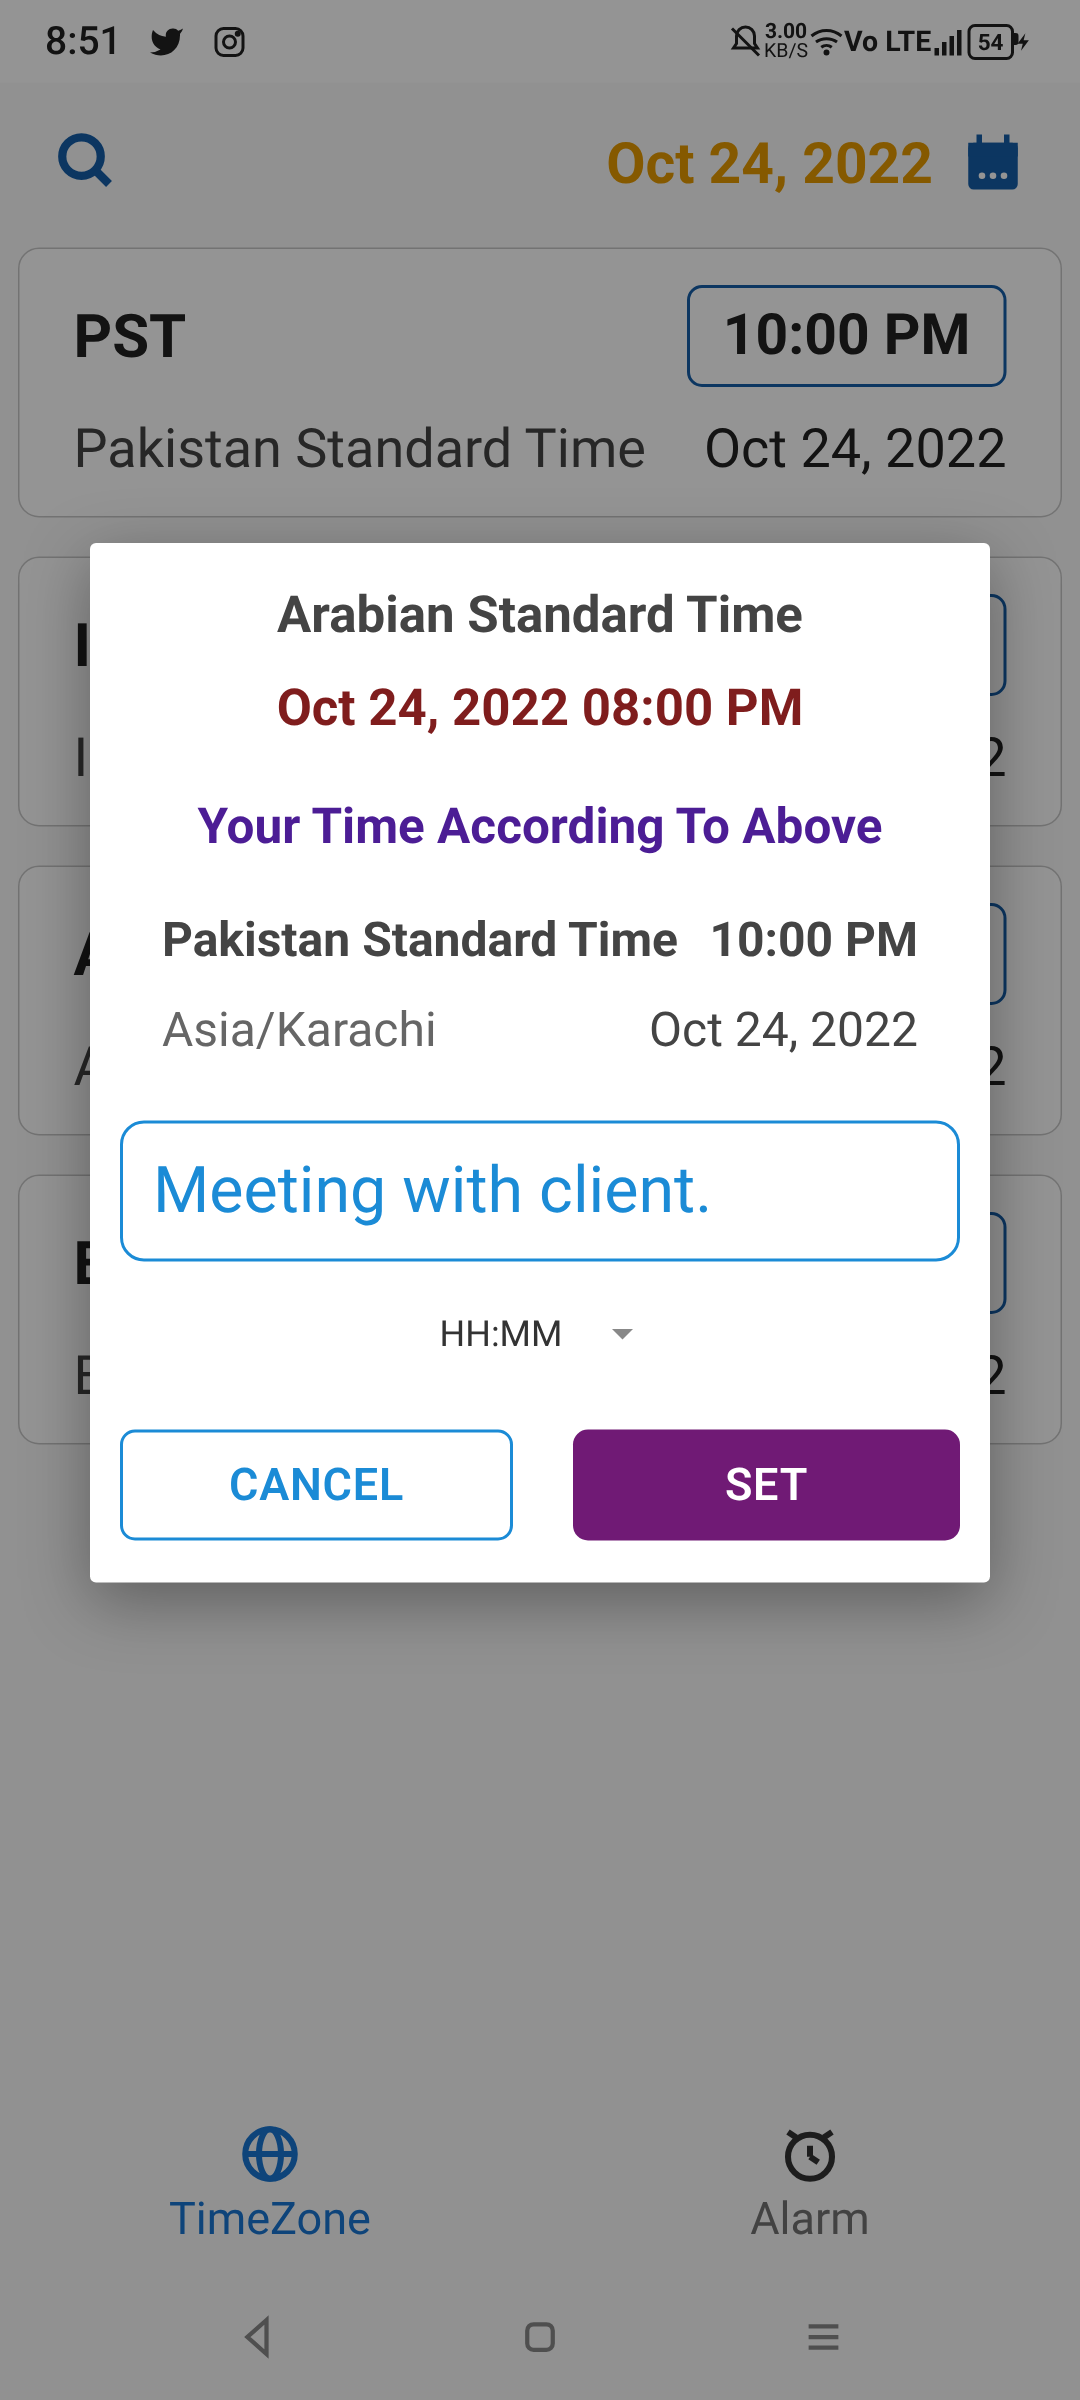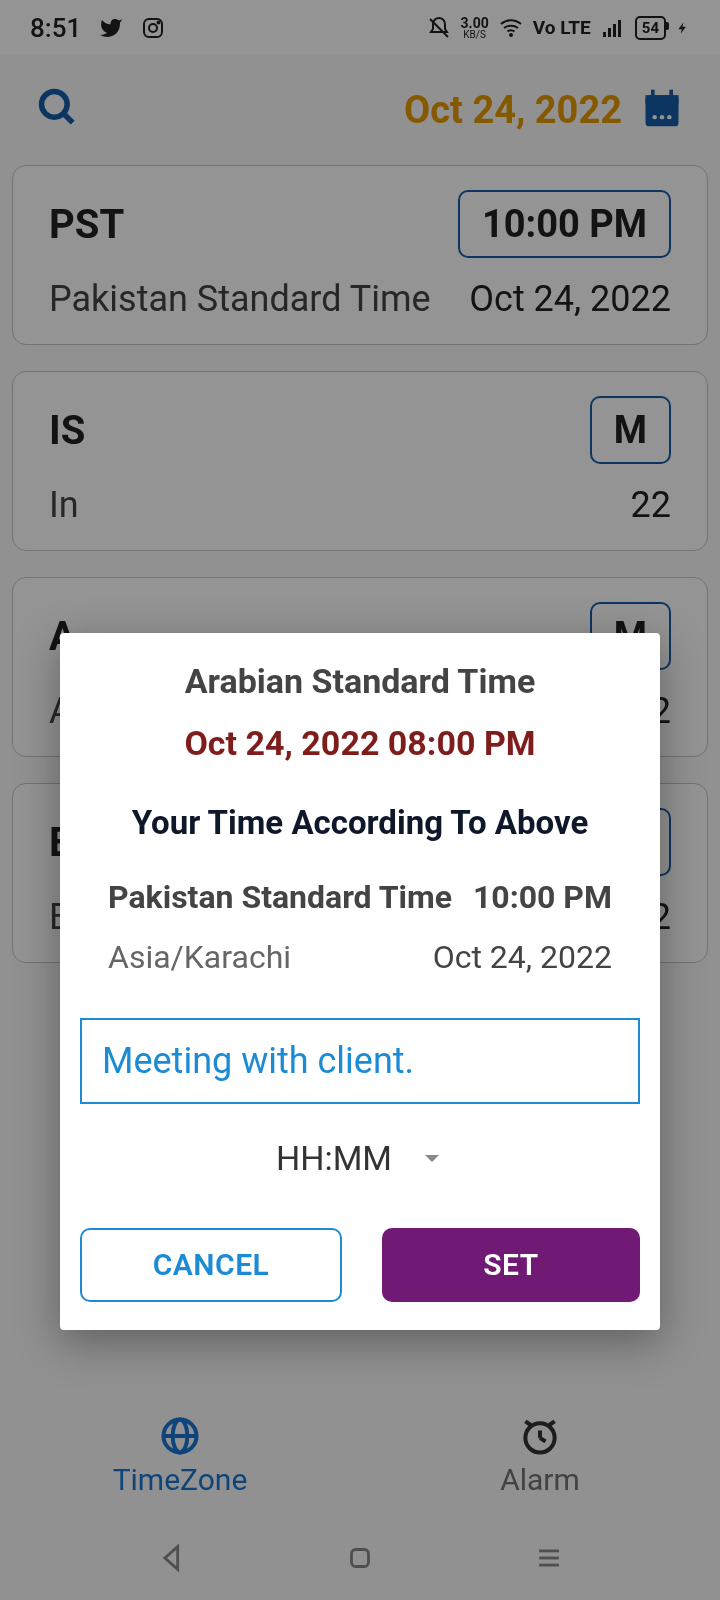--- a/index.html
+++ b/index.html
@@ -1,21 +1,21 @@
 <!DOCTYPE html>
 <html><head>
   <meta charset="utf-8">
   <style>
     * { box-sizing: border-box; margin: 0; padding: 0; font-family: -apple-system, BlinkMacSystemFont, 'Segoe UI', Roboto, Arial, sans-serif; }
     html, body { width: 720px; height: 1600px; overflow: hidden; background: #fafafa; }
 
     
     .status-bar { height: 55px; background: #fff; display: flex; justify-content: space-between; align-items: center; padding: 0 30px; font-size: 24px; color: #222; }
     .status-left { display: flex; gap: 18px; align-items: center; }
-    .status-right { display: flex; gap: 10px; align-items: center; }
+    .status-right { display: flex; align-items: center; }
     .status-time { font-weight: 500; font-size: 26px; }
     .status-ic { width: 24px; height: 24px; }
 
     
     .app-header { height: 110px; display: flex; justify-content: space-between; align-items: center; padding: 0 36px; }
     .search-icon-wrap svg { width: 44px; height: 44px; stroke: #155ea8; }
     .header-right { display: flex; align-items: center; gap: 18px; }
     .header-date { color: #e69a00; font-size: 38px; font-weight: 700; }
     .calendar-icon-wrap svg { width: 44px; height: 44px; fill: #155ea8; }
 
@@ -35,34 +35,34 @@
     .nav-item.active .nav-label { color: #1976d2; }
     .nav-item.active svg { stroke: #1976d2; fill: none; }
     .nav-label { font-size: 30px; color: #737373; }
     .nav-item svg { width: 44px; height: 44px; stroke: #333; fill: none; stroke-width: 2.2; }
 
     
     .sys-nav { position: absolute; bottom: 0; left: 0; right: 0; height: 85px; display: flex; justify-content: space-evenly; align-items: center; }
     .sys-nav svg { width: 34px; height: 34px; stroke: #888; fill: none; stroke-width: 2; }
 
     
-    .overlay { position: absolute; inset: 0; background: rgba(0,0,0,0.42); display: flex; align-items: center; justify-content: center; }
+    .overlay { position: absolute; inset: 0; background: rgba(0,0,0,0.42); display: flex; align-items: flex-start; justify-content: center; }
     .dialog { margin-top: 362px; width: 600px; background: #fff; border-radius: 4px; padding: 28px 20px 28px; box-shadow: 0 12px 44px rgba(0,0,0,.35); }
     .dlg-title { text-align: center; font-size: 34px; font-weight: 700; color: #444; margin-bottom: 22px; }
     .dlg-datetime { text-align: center; font-size: 34px; font-weight: 700; color: #7f1d1d; margin-bottom: 40px; }
-    .dlg-subhead { text-align: center; font-size: 33px; font-weight: 700; color: #0f172a; margin-bottom: 36px; }
+    .dlg-subhead { text-align: center; font-size: 33px; font-weight: 700; color: #4c1d95; margin-bottom: 36px; }
     .dlg-row { display: flex; justify-content: space-between; align-items: baseline; padding: 0 28px; }
     .dlg-row.top { margin-bottom: 22px; }
     .dlg-your-tz { font-size: 32px; font-weight: 700; color: #444; }
     .dlg-your-time { font-size: 32px; font-weight: 700; color: #444; }
     .dlg-zone-id { font-size: 32px; color: #666; }
     .dlg-your-date { font-size: 32px; color: #444; }
-    .dlg-input { margin: 42px 0 34px; width: calc(100% - 0px); border: 2px solid #1b8bd6; border-radius: 0; padding: 20px 20px; font-size: 36px; color: #1b8bd6; outline: none; }
+    .dlg-input { margin: 42px 0 34px; width: calc(100% - 0px); border: 2px solid #1b8bd6; border-radius: 16px; padding: 20px 20px; font-size: 43px; color: #1b8bd6; outline: none; }
     .dlg-alarm-label { text-align: center; font-size: 34px; color: #555; margin-bottom: 20px; }
-    .dlg-alarm-picker { display: flex; justify-content: center; align-items: center; gap: 28px; font-size: 34px; color: #333; margin-bottom: 50px; }
+    .dlg-alarm-picker { display: flex; justify-content: center; align-items: center; gap: 28px; font-size: 24px; color: #333; margin-bottom: 50px; }
     .dlg-alarm-picker svg { width: 24px; height: 24px; fill: #888; }
     .dlg-actions { display: flex; gap: 40px; }
     .dlg-btn { flex: 1; height: 74px; border-radius: 10px; font-size: 30px; font-weight: 600; letter-spacing: 0.5px; border: none; }
     .dlg-btn.cancel { background: #fff; border: 2px solid #1b8bd6; color: #1b8bd6; }
     .dlg-btn.set { background: #701a75; color: #fff; }
   </style>
 </head>
 <body>
 
 <div class="status-bar">
@@ -77,21 +77,21 @@
         <circle cx="17.5" cy="6.5" r="1" fill="#222"></circle>
       </svg>
   </div>
   <div class="status-right">
     <svg class="status-ic" viewBox="0 0 24 24" fill="none" stroke="#222" stroke-width="2">
         <path d="M12 2a6 6 0 016 6v5l2 3H4l2-3V8a6 6 0 016-6z"></path>
         <line x1="3" y1="3" x2="21" y2="21"></line>
       </svg>
     <div style="font-size:14px;line-height:1;text-align:center;">
       <div style="font-weight:700">3.00</div>
-      <div style="font-size:10px">KB/S</div>
+      <div style="font-size:13px">KB/S</div>
     </div>
     <svg class="status-ic" viewBox="0 0 24 24" fill="none" stroke="#222" stroke-width="2">
         <path d="M2 8c6-5 14-5 20 0"></path>
         <path d="M5 12c4-3 10-3 14 0"></path>
         <path d="M8.5 15.5c2-1.5 5-1.5 7 0"></path>
         <circle cx="12" cy="19" r="1" fill="#222"></circle>
       </svg>
     <span style="font-size:19px;font-weight:700">Vo LTE</span>
     <svg class="status-ic" viewBox="0 0 24 24" fill="#222">
         <rect x="2" y="16" width="3" height="5"></rect>

